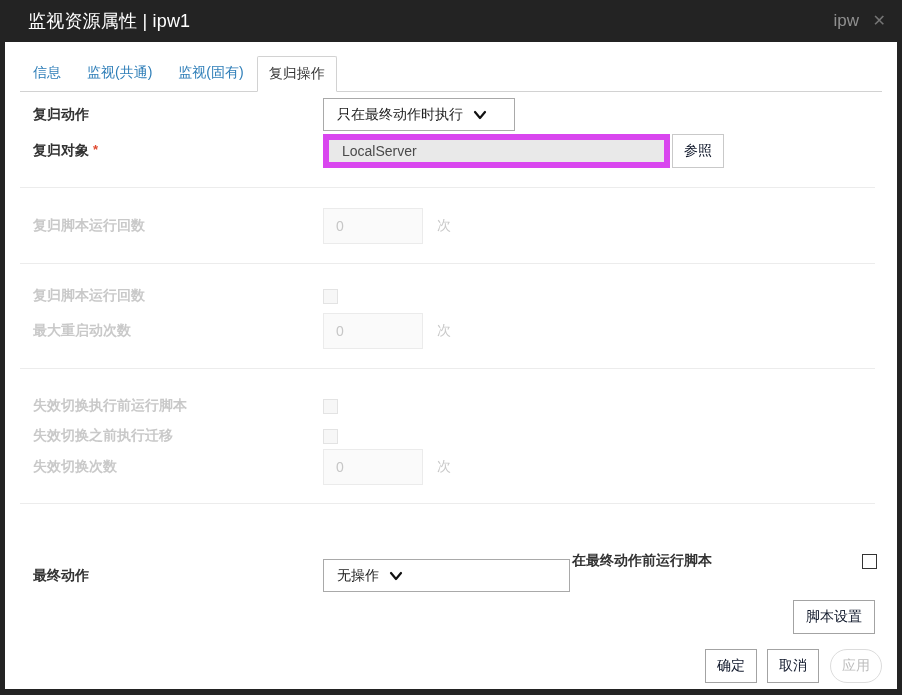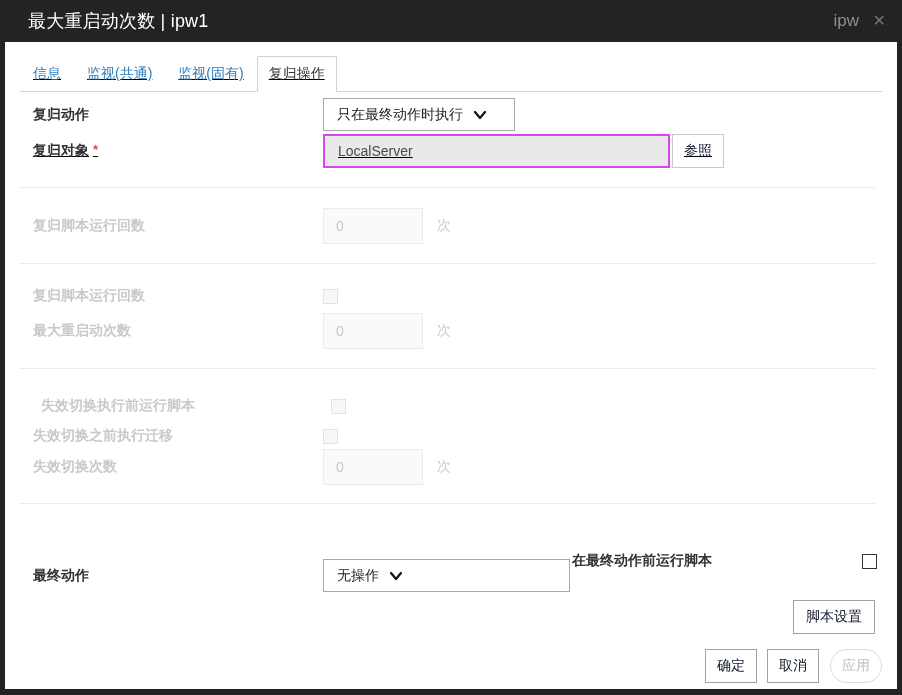--- a/index.html
+++ b/index.html
@@ -13,53 +13,53 @@
   .titlebar{position:absolute;top:0;left:0;right:0;height:42px;background:#232323;}
   .title{position:absolute;left:28px;top:50%;transform:translateY(-50%);
     color:#ffffff;font-size:18px;letter-spacing:0.2px;white-space:nowrap;}
   .bg-label{position:absolute;right:43px;top:50%;transform:translateY(-50%);
     color:#8f8f8f;font-size:17px;}
   .close{position:absolute;right:16px;top:50%;transform:translateY(-50%);
     color:#757575;font-size:16px;font-weight:bold;cursor:pointer;line-height:1;}
   
   .dialog{position:absolute;top:42px;left:5px;right:5px;bottom:6px;background:#ffffff;}
   
-  .tabs{position:absolute;top:14px;left:15px;right:15px;display:flex;align-items:flex-end;
-    border-bottom:1px solid #d2d2d2;text-decoration:underline;}
+  .tabs{position:absolute;top:14px;left:15px;right:15px;display:flex;
+    border-bottom:1px solid #d2d2d2;}
   .tab{font-size:14px;color:#2e7eb8;padding:8px 13px;cursor:pointer;white-space:nowrap;}
   .tab.active{color:#333333;background:#ffffff;border:1px solid #d2d2d2;border-bottom:1px solid #ffffff;
     margin-bottom:-1px;border-radius:2px 2px 0 0;padding:8px 11px;}
   
   .row{position:absolute;left:28px;right:20px;display:flex;align-items:center;}
   .flabel{width:290px;flex-shrink:0;font-size:14px;font-weight:bold;color:#333333;white-space:nowrap;}
   .flabel.disabled{color:#c9c9c9;}
   .req{color:#e0492f;font-size:13px;font-weight:bold;margin-left:4px;vertical-align:top;}
   .select{height:33px;border:1px solid #a9a9a9;background:#ffffff;display:flex;align-items:center;
     box-sizing:border-box;padding:0 10px 0 13px;cursor:pointer;}
   .select .val{font-size:14px;color:#222222;white-space:nowrap;}
   .chev{flex-shrink:0;margin-left:10px;}
   .text-display{width:347px;height:34px;box-sizing:border-box;background:#e9e9e9;
-    border:2px solid #d946ef;display:flex;align-items:center;padding-left:13px;
+    border:6px solid #d946ef;display:flex;align-items:center;padding-left:13px;
     font-size:14px;color:#4a4a4a;}
   .num{width:100px;height:36px;box-sizing:border-box;background:#fafafa;border:1px solid #ebebeb;
     display:flex;align-items:center;padding-left:12px;font-size:14px;color:#c6c6c6;}
   .unit{font-size:14px;color:#c9c9c9;margin-left:14px;}
   .checkbox{width:15px;height:15px;box-sizing:border-box;border:1px solid #333333;background:#ffffff;cursor:pointer;}
   .checkbox.disabled{border:1px solid #e3e3e3;background:#f7f7f7;cursor:default;}
   .sep{position:absolute;left:15px;right:22px;height:1px;background:#ececec;}
   
   .btn{position:absolute;height:34px;box-sizing:border-box;background:#ffffff;border:1px solid #a3a3a3;
     display:flex;align-items:center;justify-content:center;font-size:14px;color:#0f172a;cursor:pointer;}
   .btn.disabled{color:#bdbdbd;border-color:#dcdcdc;cursor:default;}
 </style>
 </head>
 <body>
 
 <div class="titlebar">
-  <div class="title">最大重启动次数 | ipw1</div>
+  <div class="title">监视资源属性 | ipw1</div>
   <div class="bg-label">ipw</div>
   <div class="close">✕</div>
 </div>
 
 <div class="dialog">
 
   <div class="tabs">
     <div class="tab">信息</div>
     <div class="tab">监视(共通)</div>
     <div class="tab">监视(固有)</div>
@@ -69,21 +69,21 @@
   <div class="row" style="top:56px;height:33px;">
     <div class="flabel">复归动作</div>
     <div class="select" style="width:192px;">
       <span class="val">只在最终动作时执行</span>
       <svg class="chev" width="14" height="14" viewBox="0 0 14 14">
           <path d="M2 4 L7 10 L12 4" fill="none" stroke="#111" stroke-width="2.2" stroke-linecap="round" stroke-linejoin="round"></path>
         </svg>
     </div>
   </div>
 
-  <div class="row" style="top:92px;height:34px;text-decoration:underline;">
+  <div class="row" style="top:92px;height:34px;">
     <div class="flabel">
       <span>复归对象</span><span class="req">*</span>
     </div>
     <div class="text-display">LocalServer</div>
     <div class="btn" style="position:static;width:52px;margin-left:2px;border-color:#c9c9c9;">参照</div>
   </div>
 
   <div class="sep" style="top:145px;"></div>
 
   <div class="row" style="top:166px;height:36px;">
@@ -100,21 +100,21 @@
   </div>
 
   <div class="row" style="top:271px;height:36px;">
     <div class="flabel disabled">最大重启动次数</div>
     <div class="num">0</div>
     <span class="unit">次</span>
   </div>
 
   <div class="sep" style="top:326px;"></div>
 
-  <div class="row" style="top:350px;height:28px;margin-left:8px;">
+  <div class="row" style="top:350px;height:28px;">
     <div class="flabel disabled">失效切换执行前运行脚本</div>
     <div class="checkbox disabled"></div>
   </div>
 
   <div class="row" style="top:380px;height:28px;">
     <div class="flabel disabled">失效切换之前执行迁移</div>
     <div class="checkbox disabled"></div>
   </div>
 
   <div class="row" style="top:407px;height:36px;">

